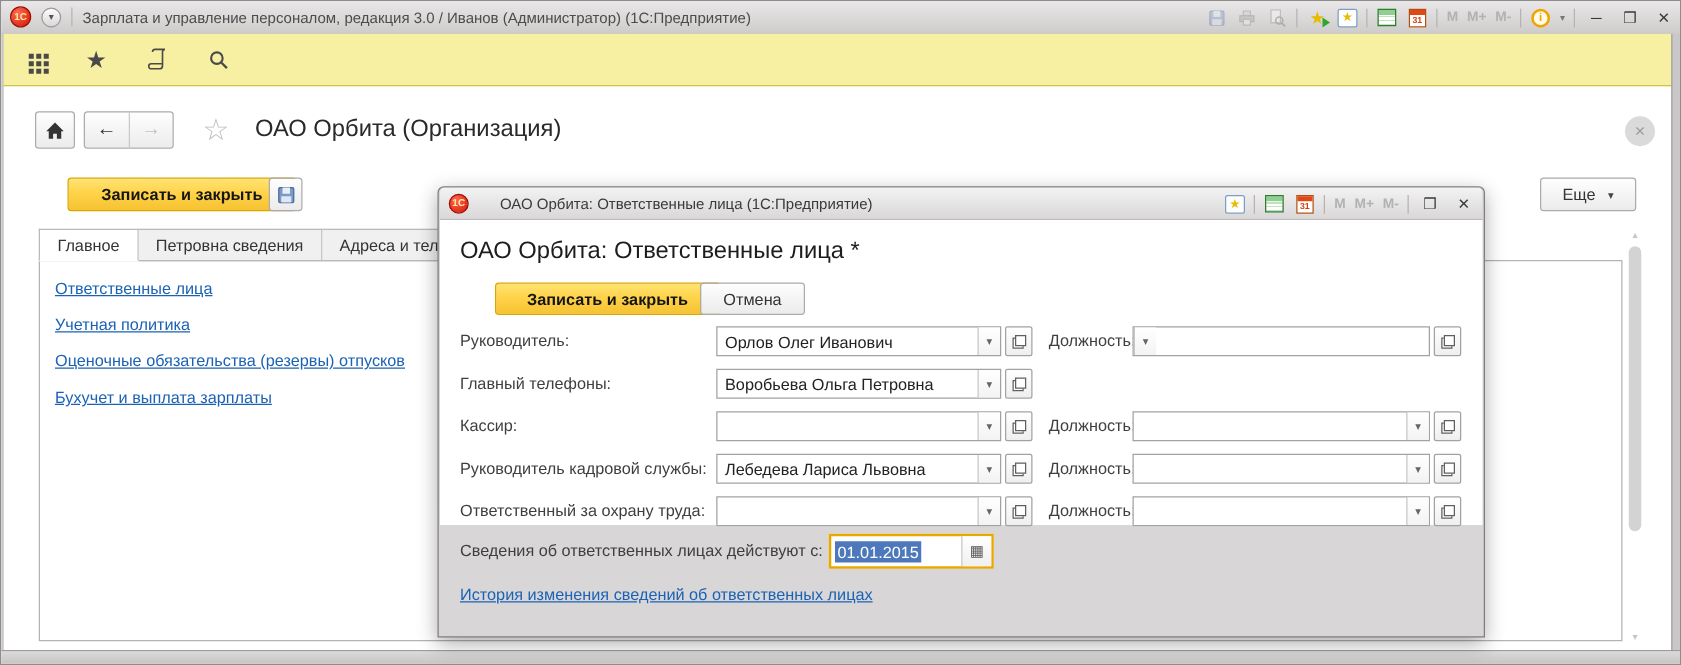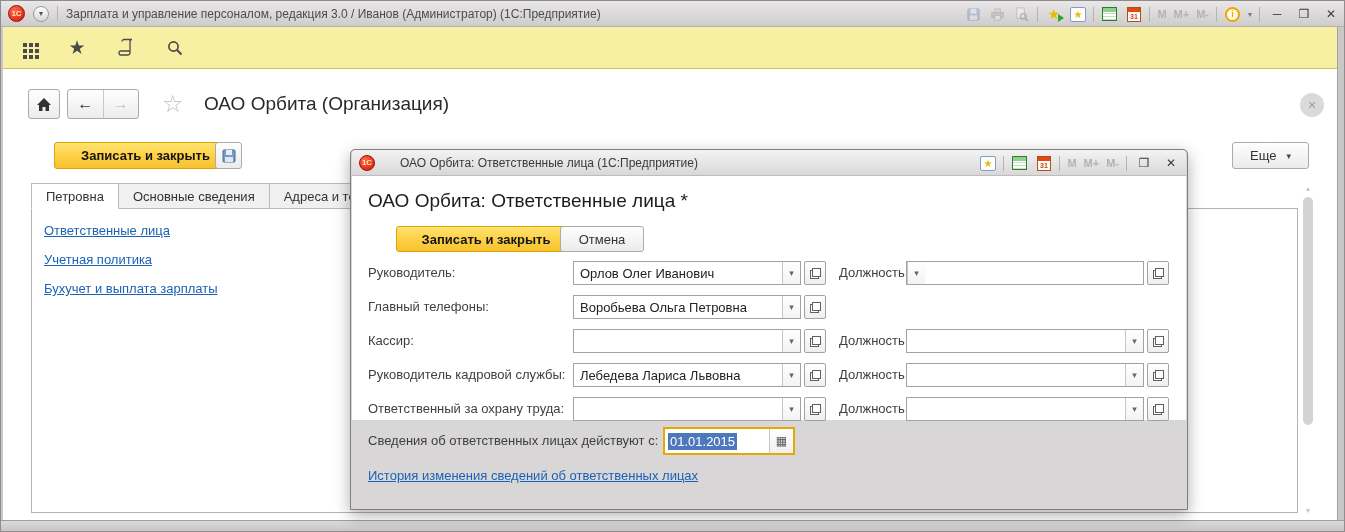--- a/index.html
+++ b/index.html
@@ -240,27 +240,28 @@
         <rect x="5" y="2" width="6" height="5" fill="#e8eef8"></rect>
         <rect x="4" y="9" width="8" height="5" fill="#dfe7f4"></rect>
       </svg>
   </button>
   <button class="btn-plain more-btn">
     <span>Еще</span>
     <span class="more-caret">▾</span>
   </button>
 
   <div class="tabs">
-    <div class="tab active">Петровна</div>
-    <div class="tab">Основные сведения</div>
+    <div class="tab active">Главное</div>
+    <div class="tab">Петровна сведения</div>
     <div class="tab">Адреса и телефоны</div>
   </div>
   <div class="panel">
     <a class="plink">Ответственные лица</a>
     <a class="plink">Учетная политика</a>
+    <a class="plink">Оценочные обязательства (резервы) отпусков</a>
     <a class="plink">Бухучет и выплата зарплаты</a>
   </div>
 
   <div class="scrollbar">
     <span class="sb-arrow" style="top:0;">▲</span>
     <div class="sb-thumb"></div>
     <span class="sb-arrow" style="top:322px;">▼</span>
   </div>
 
   <div class="frame-left"></div>

